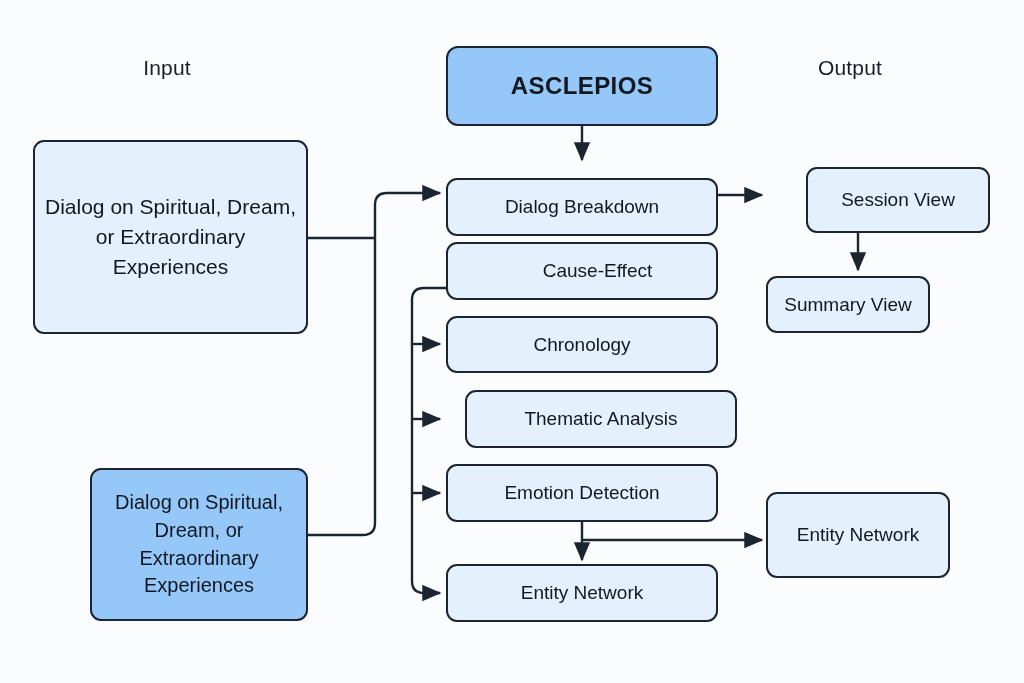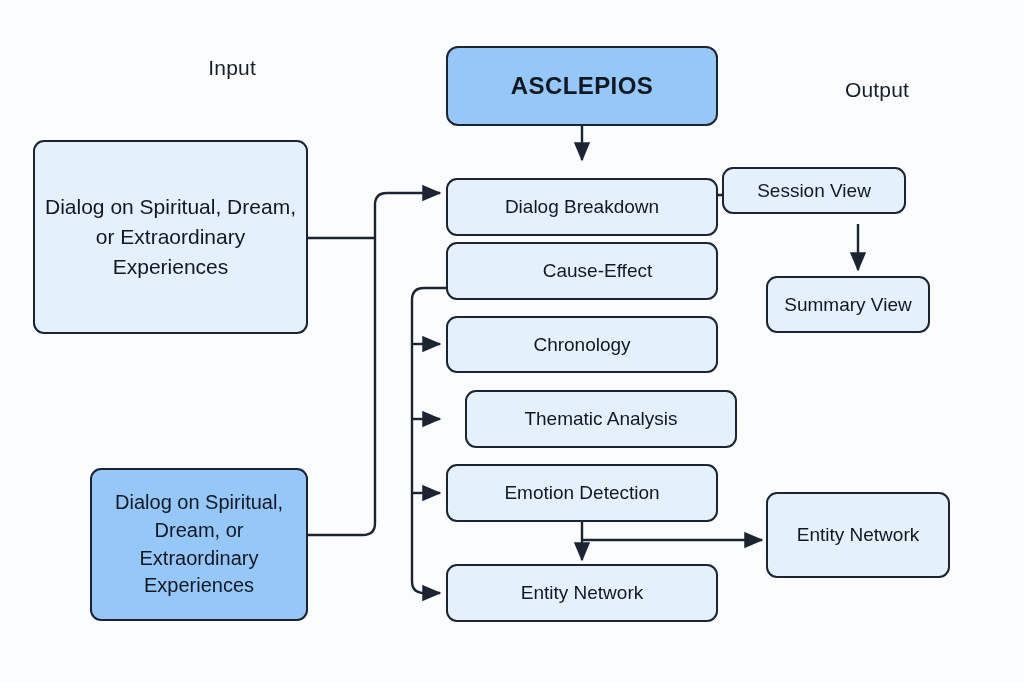--- a/index.html
+++ b/index.html
@@ -100,32 +100,32 @@
       <path d="M718,195 L762,195" marker-end="url(#arrow)"></path>
 
       <path d="M858,224 L858,270" marker-end="url(#arrow)"></path>
 
       <path d="M582,521 L582,560" marker-end="url(#arrow)"></path>
 
       <path d="M582,540 L762,540" marker-end="url(#arrow)"></path>
     </g>
   </svg>
 
-  <div class="col-title" style="left:96px; top:56px; width:160px;text-align:right;">Input</div>
-  <div class="col-title" style="left:797px; top:56px; width:160px;margin-top:22px;">Output</div>
+  <div class="col-title" style="left:87px; top:56px; width:160px;">Input</div>
+  <div class="col-title" style="left:770px; top:56px; width:160px;">Output</div>
 
   <div class="node accent title-node" style="left:446px; top:46px; width:272px; height:80px;">ASCLEPIOS</div>
 
   <div class="node big" style="left:33px; top:140px; width:275px; height:194px;">Dialog on Spiritual, Dream, or Extraordinary Experiences</div>
   <div class="node accent mid" style="left:90px; top:468px; width:218px; height:153px;">Dialog on Spiritual, Dream, or Extraordinary Experiences</div>
 
   <div class="node" style="left:446px; top:166px; width:272px; height:58px;margin-top:12px;">Dialog Breakdown</div>
   <div class="node" style="left:446px; top:242px; width:272px; height:58px;padding-left:39px;">Cause-Effect</div>
   <div class="node" style="left:446px; top:316px; width:272px; height:57px;">Chronology</div>
   <div class="node" style="left:446px; top:390px; width:272px; height:58px;margin-left:19px;">Thematic Analysis</div>
   <div class="node" style="left:446px; top:464px; width:272px; height:58px;text-align:right;">Emotion Detection</div>
   <div class="node" style="left:446px; top:564px; width:272px; height:58px;">Entity Network</div>
 
-  <div class="node" style="left:722px; top:167px; width:184px; height:47px;">Session View</div>
+  <div class="node" style="left:806px; top:167px; width:184px; height:66px;">Session View</div>
   <div class="node" style="left:766px; top:276px; width:164px; height:57px;">Summary View</div>
   <div class="node" style="left:766px; top:492px; width:184px; height:86px;">Entity Network</div>
 
 </div>
 
 </body></html>

